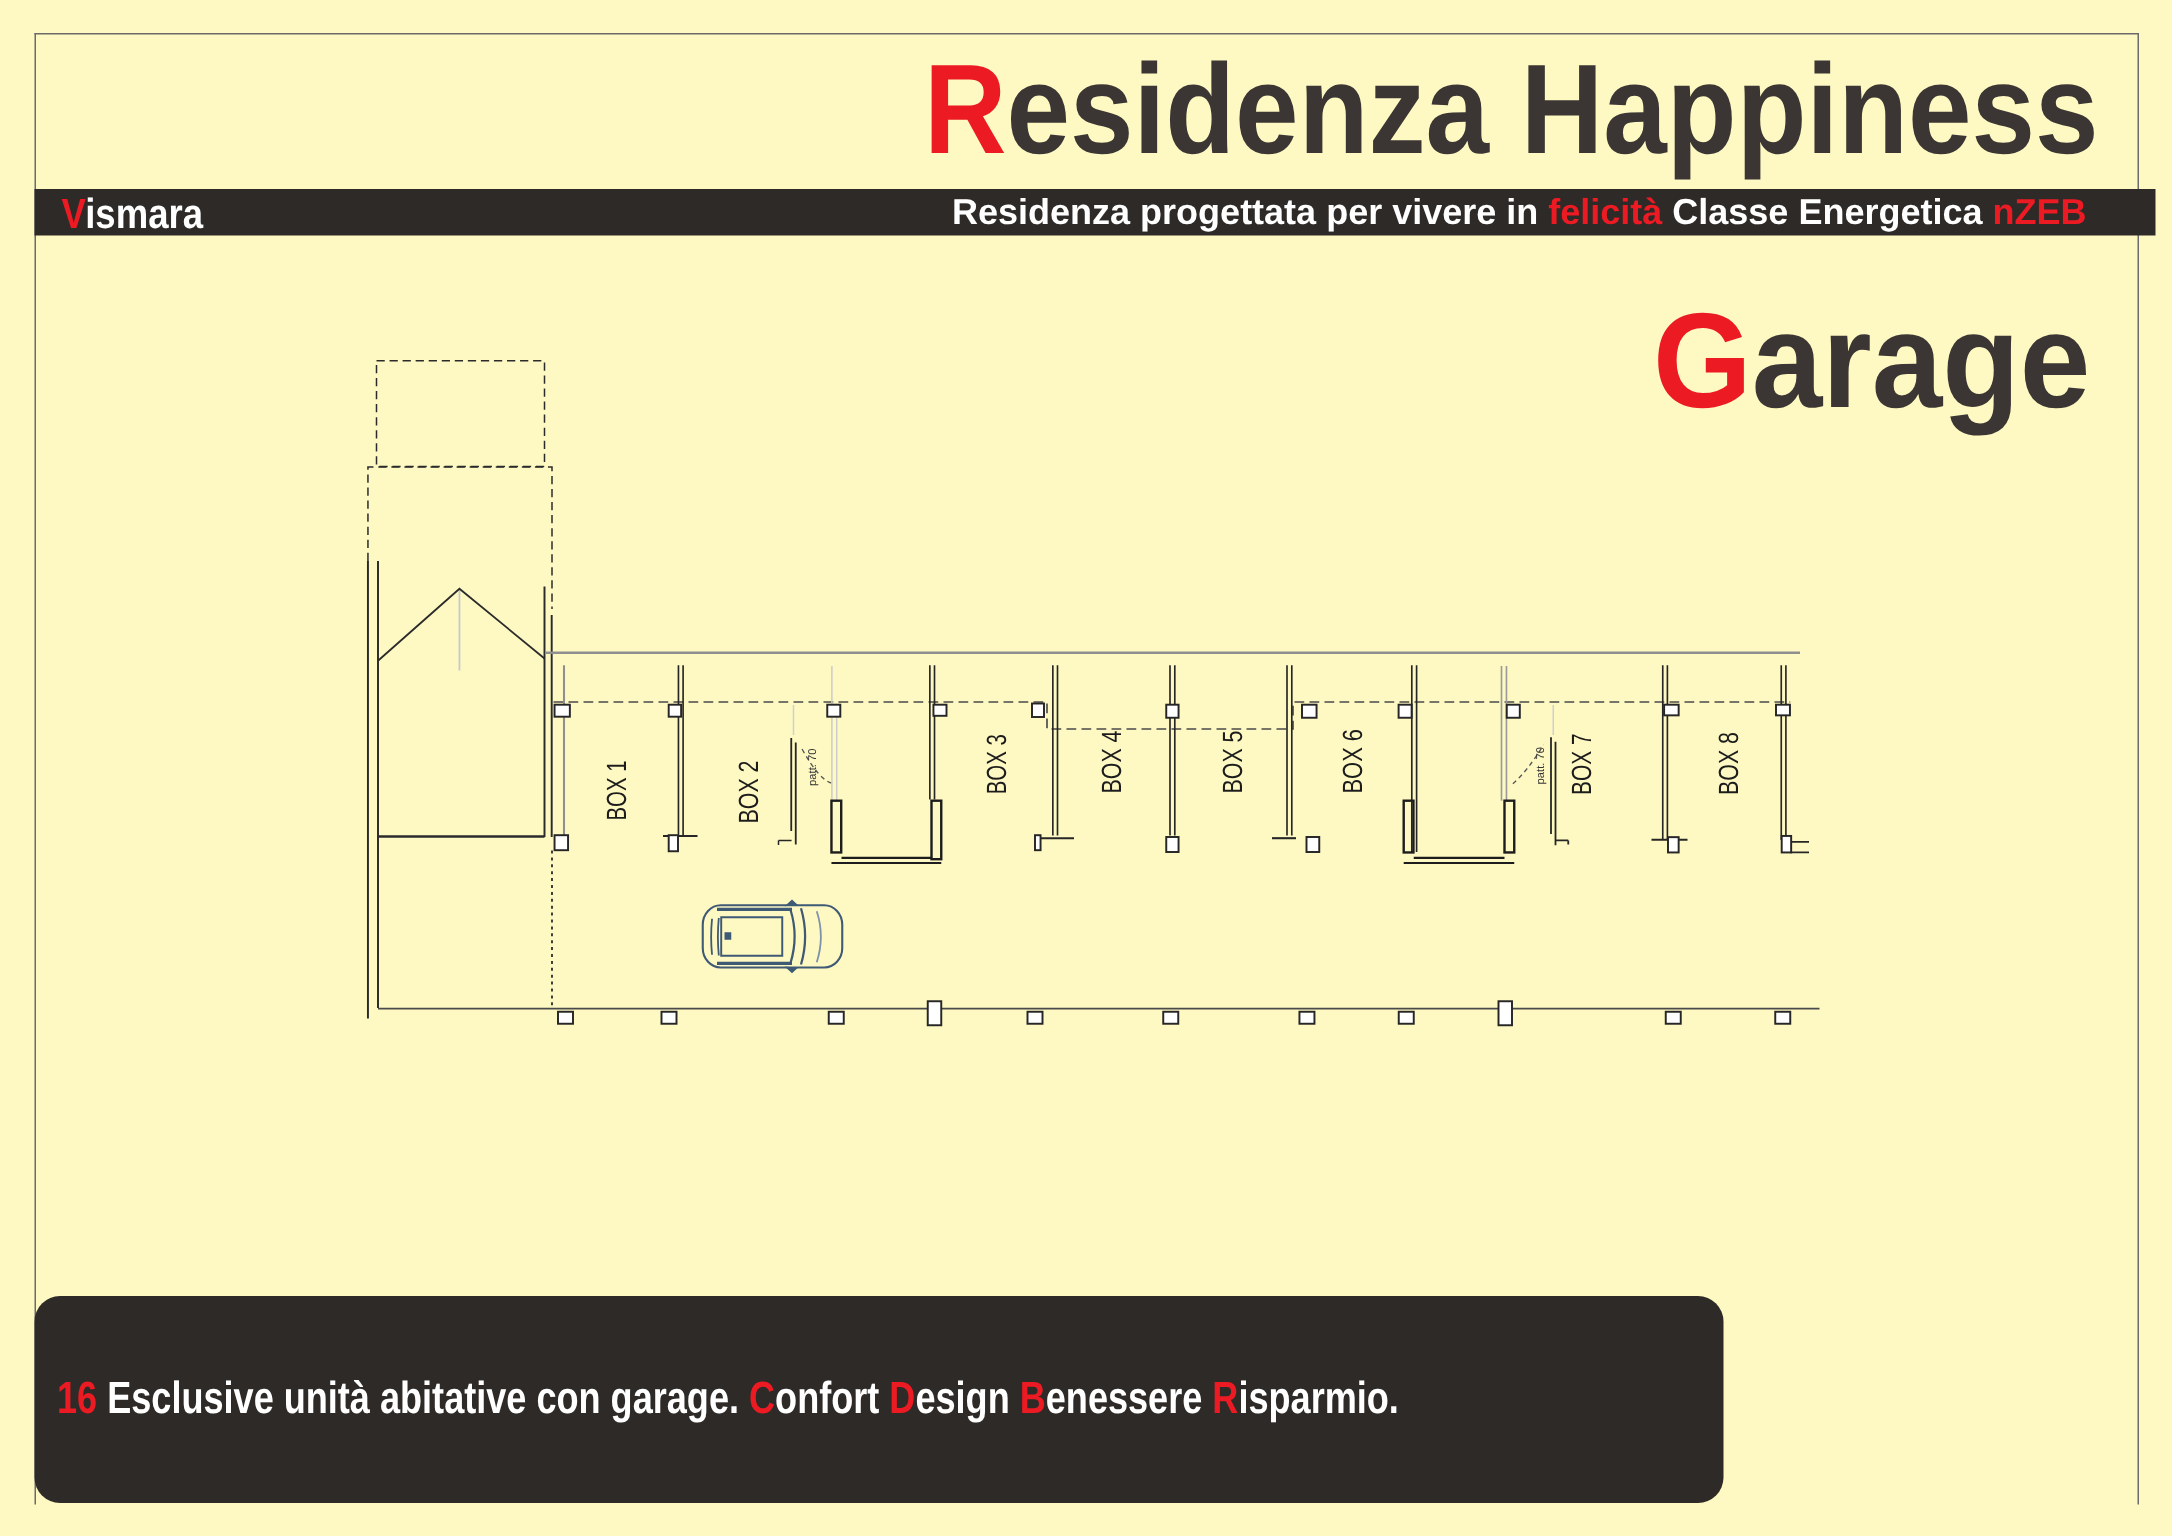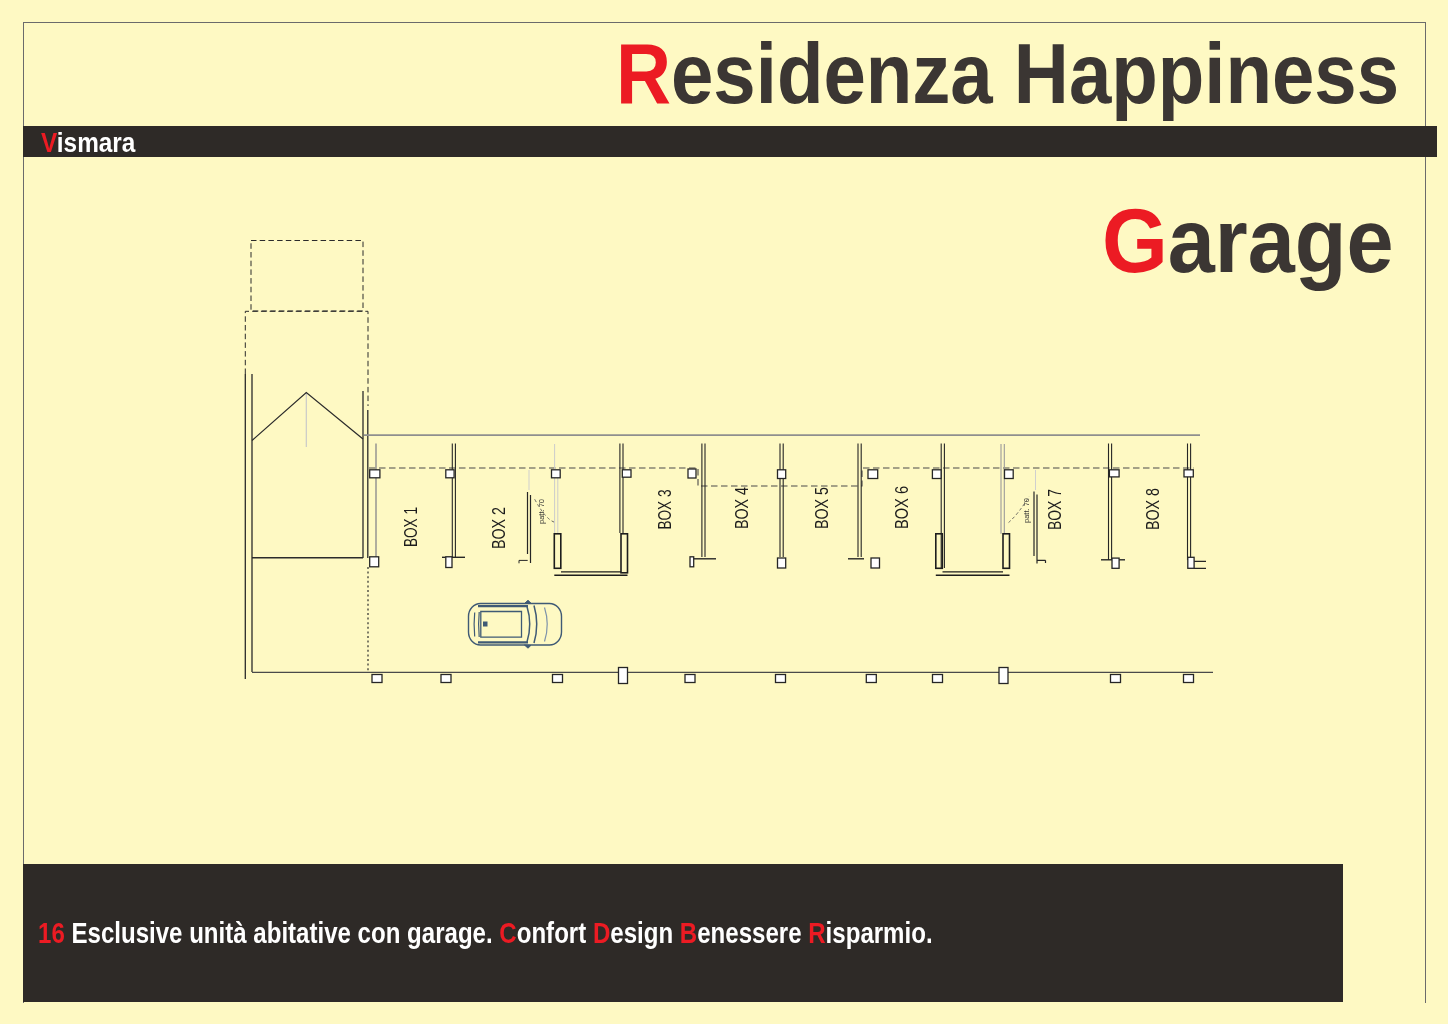--- a/index.html
+++ b/index.html
@@ -8,36 +8,37 @@
   .red{color:#ec1b23;}
   .frame{position:absolute;left:23px;top:22px;width:1401px;height:980px;
          border-left:1px solid #6b6b6b;border-top:1px solid #6b6b6b;border-right:1px solid #6b6b6b;}
   .title{position:absolute;left:616px;top:25px;color:#3b3633;
          font-size:85px;font-weight:bold;white-space:nowrap;
          transform:scaleX(0.896);transform-origin:0 0;}
   .topbar{position:absolute;left:23px;top:126px;width:1402px;height:31px;background:#2e2a27;padding-left:12px;}
   .vismara{position:absolute;left:18px;top:1px;color:#fff;font-size:28px;font-weight:bold;transform:scaleX(0.87);transform-origin:0 0;}
   .tagline{position:absolute;right:46px;top:2px;color:#fff;font-size:24px;font-weight:bold;white-space:nowrap;}
   .garage{position:absolute;left:1102px;top:190px;color:#3b3633;font-size:90px;font-weight:bold;white-space:nowrap;transform:scaleX(0.94);transform-origin:0 0;}
-  .bottombar{position:absolute;left:23px;top:864px;width:1320px;height:138px;background:#2e2a27;}
+  .bottombar{position:absolute;left:23px;top:864px;width:1126px;height:138px;background:#2e2a27;border-radius:17px;}
   .bottomtext{position:absolute;left:15px;top:52px;color:#fff;font-size:30px;font-weight:bold;white-space:nowrap;transform:scaleX(0.802);transform-origin:0 0;}
   svg text{font-family:"Liberation Sans",sans-serif;}
 </style>
 </head>
 <body>
 <div class="page">
 
   <div class="frame"></div>
 
   <div class="title"><span class="red">R</span>esidenza Happiness</div>
 
   <div class="topbar">
 
     <div class="vismara"><span class="red">V</span>ismara</div>
 
+    <div class="tagline">Residenza progettata per vivere in <span class="red">felicità</span> Classe Energetica <span class="red">nZEB</span></div>
   </div>
 
   <div class="garage"><span class="red">G</span>arage</div>
 
   <svg width="1448" height="1024" viewBox="0 0 1448 1024" style="position:absolute;left:0;top:0" fill="none">
 
     <rect x="251" y="240.5" width="112" height="70.5" stroke="#2b2b2b" stroke-width="1" stroke-dasharray="5.5 3.2"></rect>
 
     <path d="M245.3 374 V311.3 H368 V406" stroke="#2b2b2b" stroke-width="1" stroke-dasharray="5.5 3.2"></path>
 

